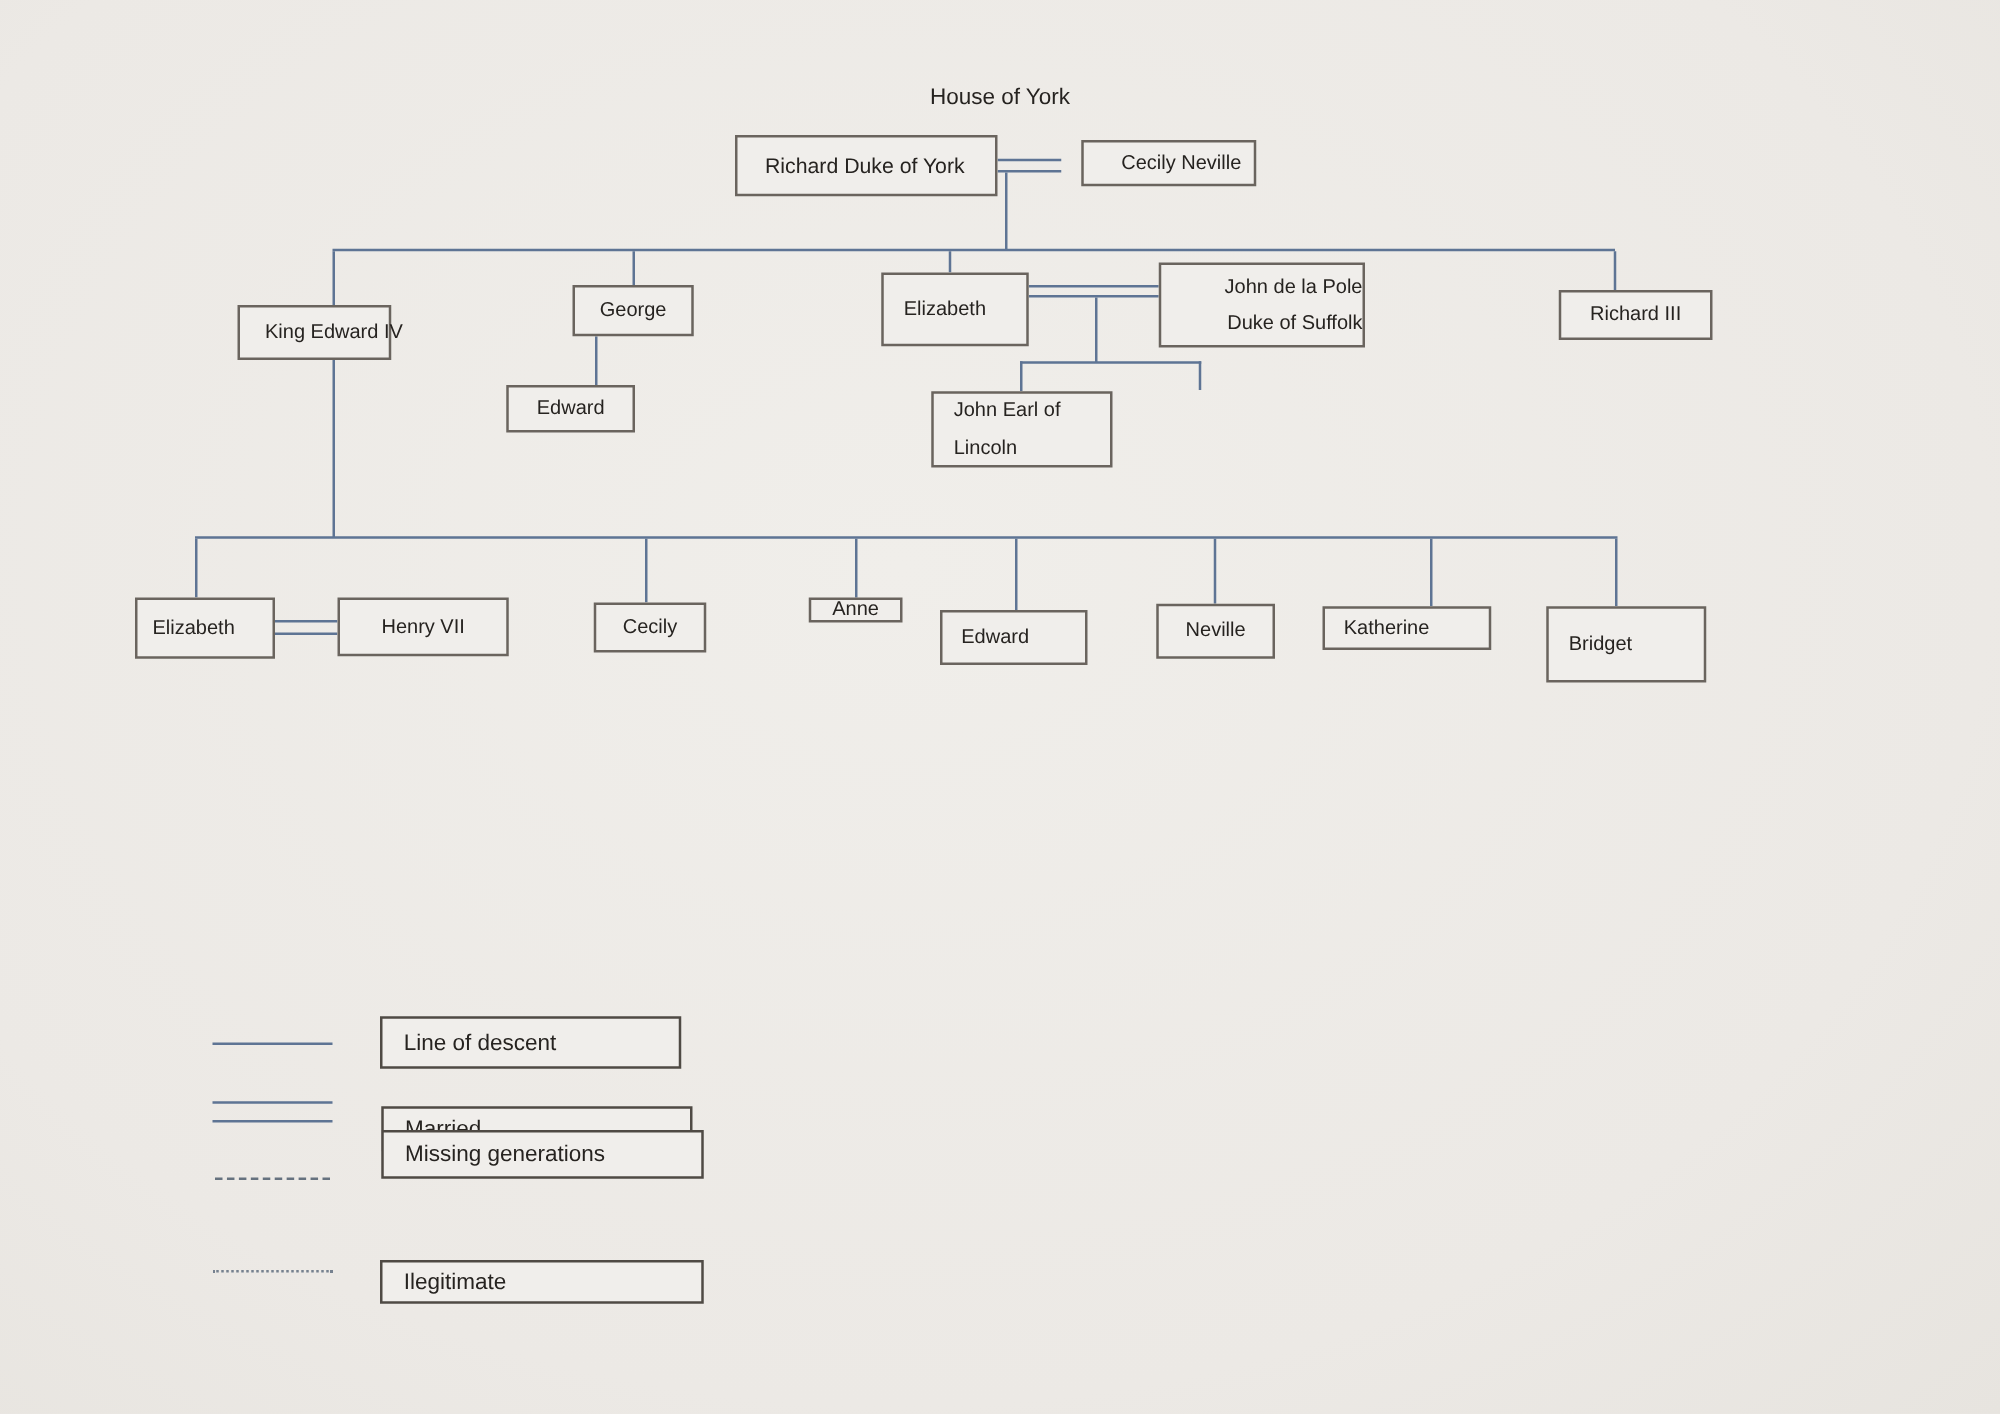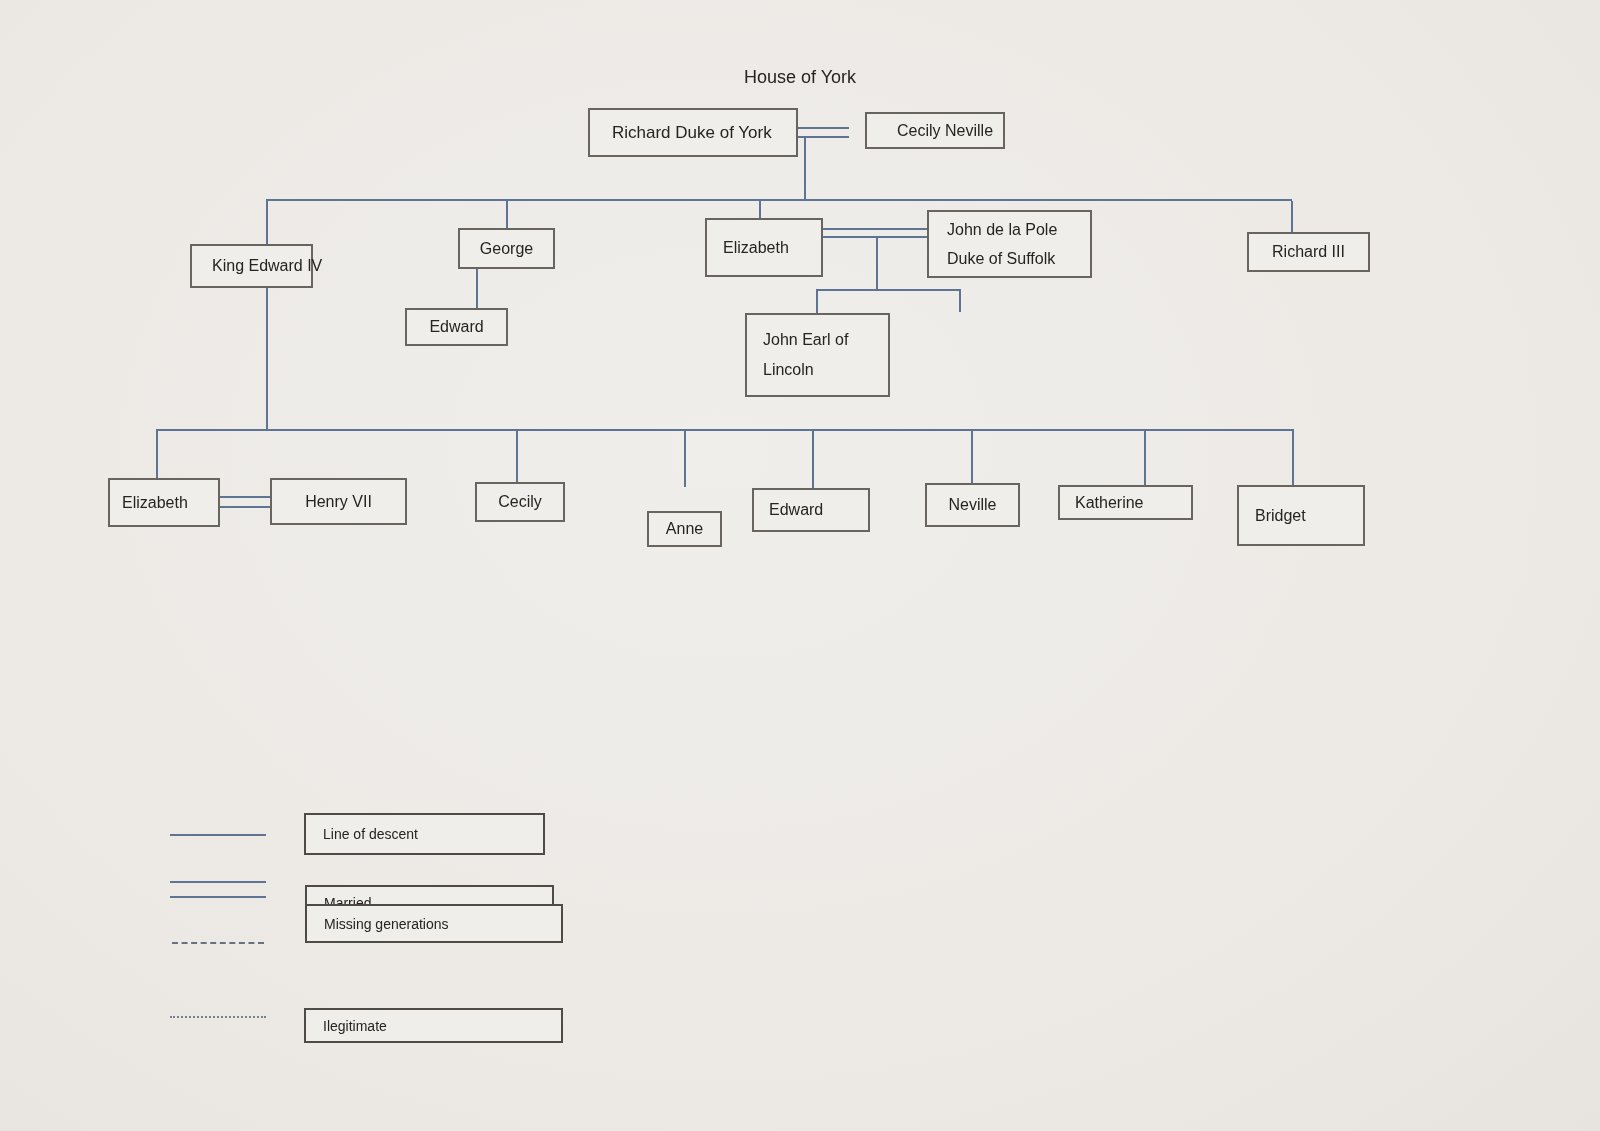--- a/index.html
+++ b/index.html
@@ -37,21 +37,21 @@
   .pbox.center{align-items:center;}
   .pbox span{display:block;}
   .hline,.vline{position:absolute;background:var(--line);}
   .hline{height:2px;}
   .vline{width:2px;}
   .legendbox{
     position:absolute;box-sizing:border-box;
     border:2px solid var(--legend-box-border);
     background:var(--box-fill);
     display:flex;align-items:center;
-    padding-left:17px;font-size:14px;color:var(--text);
+    padding-left:17px;font-size:18px;color:var(--text);
   }
   .sample{position:absolute;box-sizing:border-box;}
   .sample.solid{border-top:2px solid var(--line);}
   .sample.double{border-top:2px solid var(--line);border-bottom:2px solid var(--line);}
   .sample.dashed{border-top:2px dashed var(--dashed-line);}
   .sample.dotted{border-top:2px dotted var(--dotted-line);}
 </style>
 </head>
 <body>
 
@@ -103,43 +103,43 @@
   </div>
   <div class="pbox center" style="left:458px;top:228px;width:97px;height:41px;">
     <span>George</span>
   </div>
   <div class="pbox center" style="left:405px;top:308px;width:103px;height:38px;">
     <span>Edward</span>
   </div>
   <div class="pbox" style="left:705px;top:218px;width:118px;height:59px;padding-left:16px;">
     <span>Elizabeth</span>
   </div>
-  <div class="pbox" style="left:927px;top:210px;width:165px;height:68px;padding-left:18px;line-height:29px;">
+  <div class="pbox" style="left:927px;top:210px;width:165px;height:68px;padding-left:18px;line-height:29px;align-items:flex-end;">
     <span>John de la Pole</span>
     <span>Duke of Suffolk</span>
   </div>
   <div class="pbox center" style="left:1247px;top:232px;width:123px;height:40px;">
     <span>Richard III</span>
   </div>
 
-  <div class="pbox" style="left:745px;top:313px;width:145px;height:84px;padding-left:16px;line-height:30px;">
+  <div class="pbox" style="left:745px;top:313px;width:145px;height:61px;padding-left:16px;line-height:30px;">
     <span>John Earl of</span>
     <span>Lincoln</span>
   </div>
 
   <div class="pbox" style="left:108px;top:478px;width:112px;height:49px;padding-left:12px;">
     <span>Elizabeth</span>
   </div>
   <div class="pbox center" style="left:270px;top:478px;width:137px;height:47px;">
     <span>Henry VII</span>
   </div>
   <div class="pbox center" style="left:475px;top:482px;width:90px;height:40px;">
     <span>Cecily</span>
   </div>
-  <div class="pbox center" style="left:647px;top:511px;width:75px;height:36px;">
+  <div class="pbox center" style="left:647px;top:478px;width:75px;height:20px;">
     <span>Anne</span>
   </div>
   <div class="pbox" style="left:752px;top:488px;width:118px;height:44px;padding-left:15px;">
     <span>Edward</span>
   </div>
   <div class="pbox center" style="left:925px;top:483px;width:95px;height:44px;">
     <span>Neville</span>
   </div>
   <div class="pbox" style="left:1058px;top:485px;width:135px;height:35px;padding-left:15px;">
     <span>Katherine</span>

